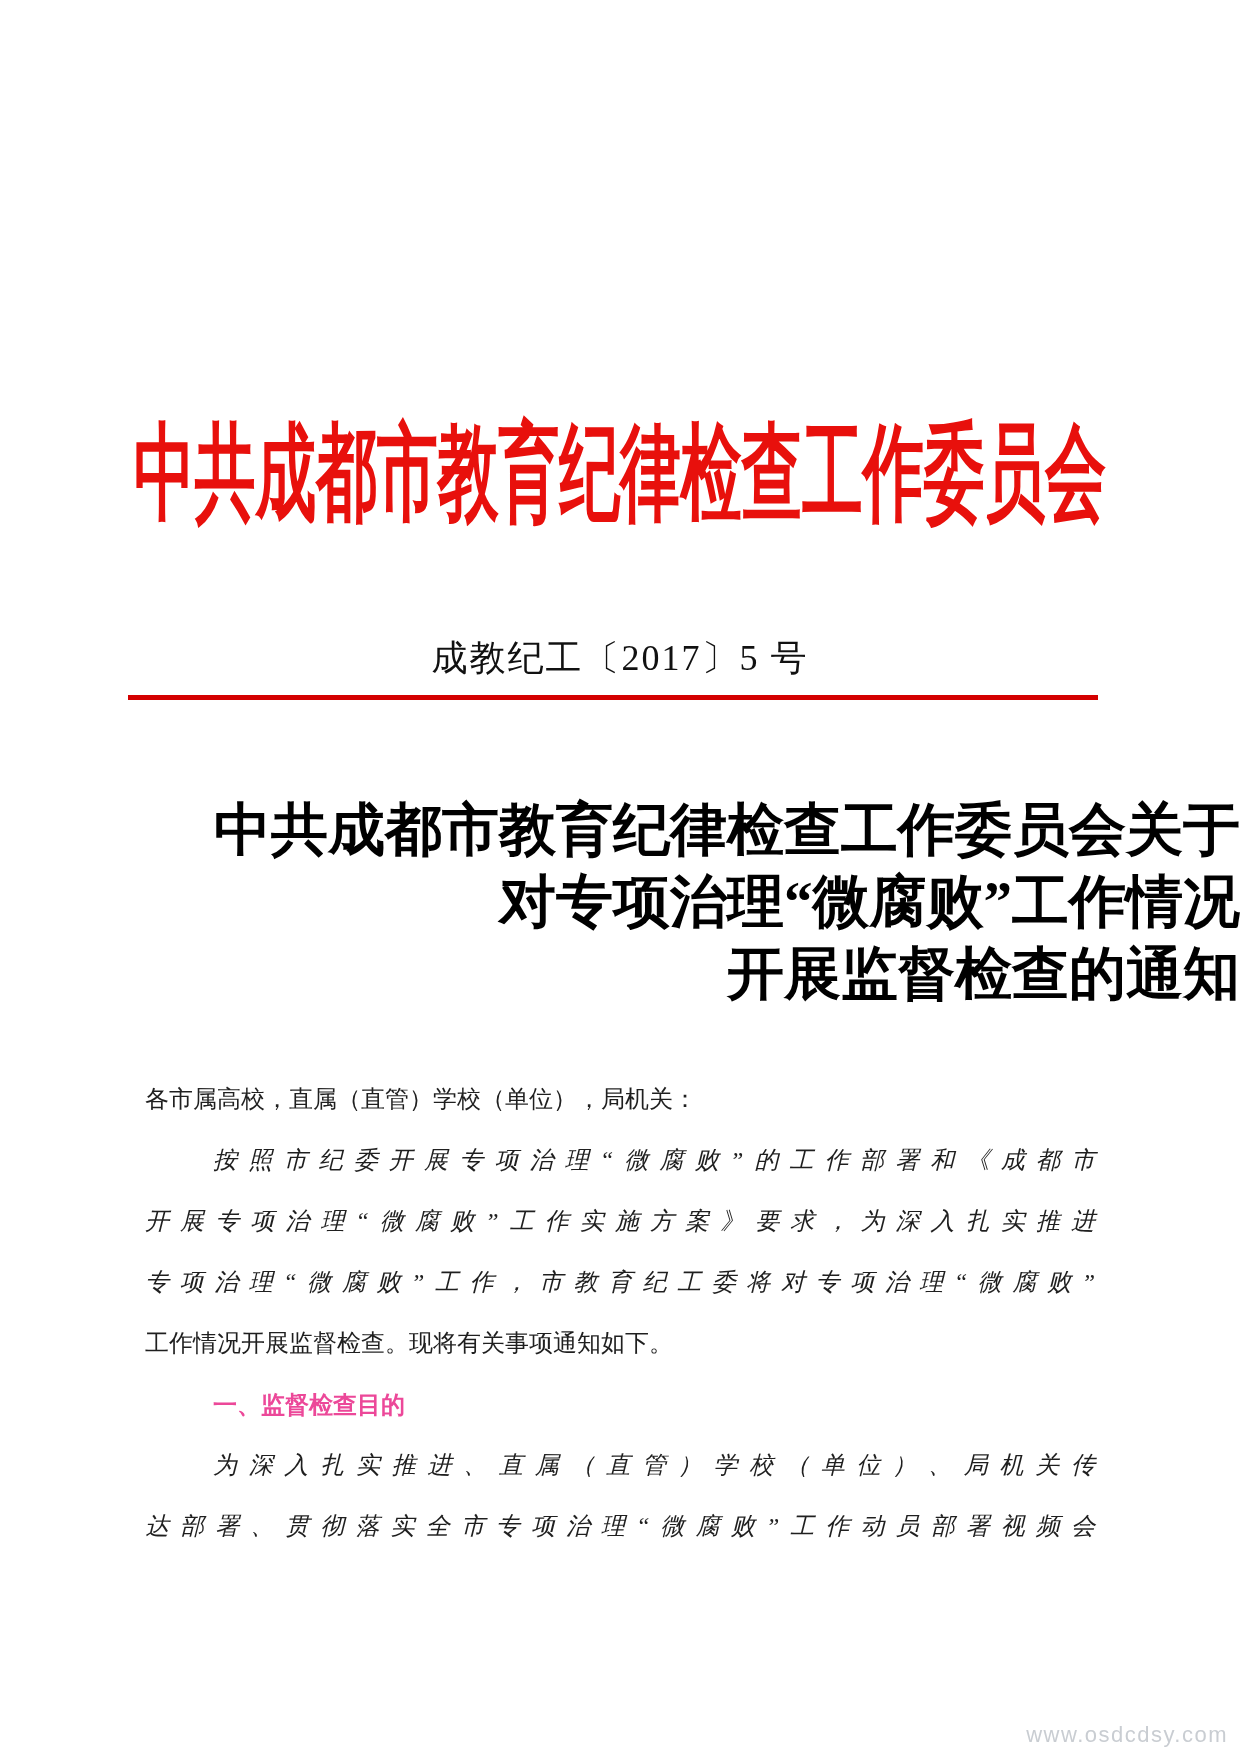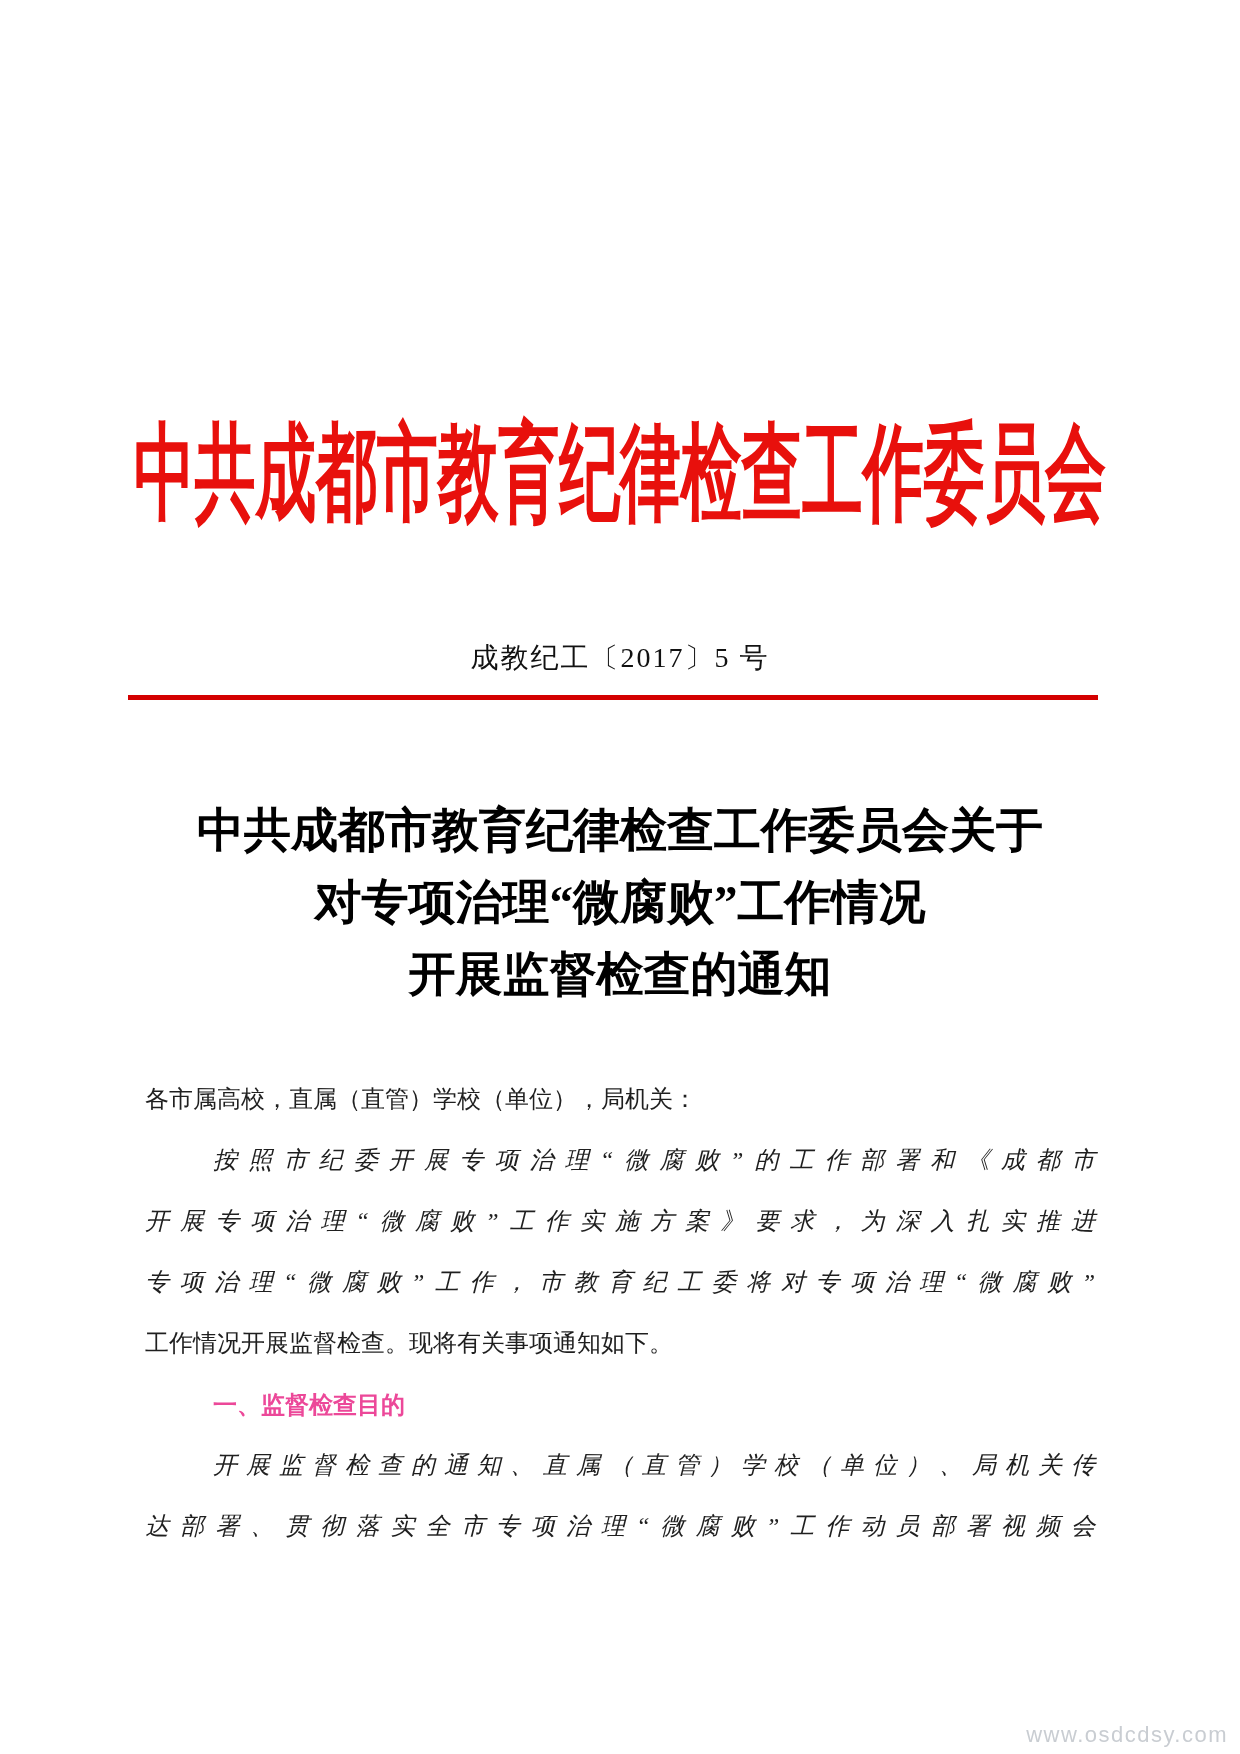--- a/index.html
+++ b/index.html
@@ -40,21 +40,21 @@
     letter-spacing: 0px;
   }
 
   
   .doc-number {
     position: absolute;
     top: 636px;
     left: 0;
     right: 0;
     text-align: center;
-    font-size: 28px;
+    font-size: 36px;
     line-height: 44px;
     letter-spacing: 2px;
     color: #111111;
   }
 
   
   .red-rule {
     position: absolute;
     top: 695px;
     left: 128px;
@@ -62,23 +62,23 @@
     height: 5px;
     background: var(--rule_red, #d40000);
   }
 
   
   .title {
     position: absolute;
     top: 794px;
     left: 0;
     right: 0;
-    text-align: center;
+    text-align: right;
     font-weight: 700;
-    font-size: 47px;
+    font-size: 57px;
     line-height: 72px;
     color: var(--title_black, #000000);
   }
 
   
   .body-block {
     position: absolute;
     top: 1069px;
     left: 145px;
     width: 950px;
@@ -130,19 +130,19 @@
     <div>开展监督检查的通知</div>
   </div>
 
   <div class="body-block">
     <div class="line">各市属高校，直属（直管）学校（单位），局机关：</div>
     <div class="line justify indent">按照市纪委开展专项治理“微腐败”的工作部署和《成都市</div>
     <div class="line justify">开展专项治理“微腐败”工作实施方案》要求，为深入扎实推进</div>
     <div class="line justify">专项治理“微腐败”工作，市教育纪工委将对专项治理“微腐败”</div>
     <div class="line">工作情况开展监督检查。现将有关事项通知如下。</div>
     <div class="line heading indent">一、监督检查目的</div>
-    <div class="line justify indent">开展监督检查的通知、直属（直管）学校（单位）、局机关传</div>
+    <div class="line justify indent">为深入扎实推进、直属（直管）学校（单位）、局机关传</div>
     <div class="line justify">达部署、贯彻落实全市专项治理“微腐败”工作动员部署视频会</div>
   </div>
 
   <div class="watermark">www.osdcdsy.com</div>
 
 </div>
 
 </body></html>

